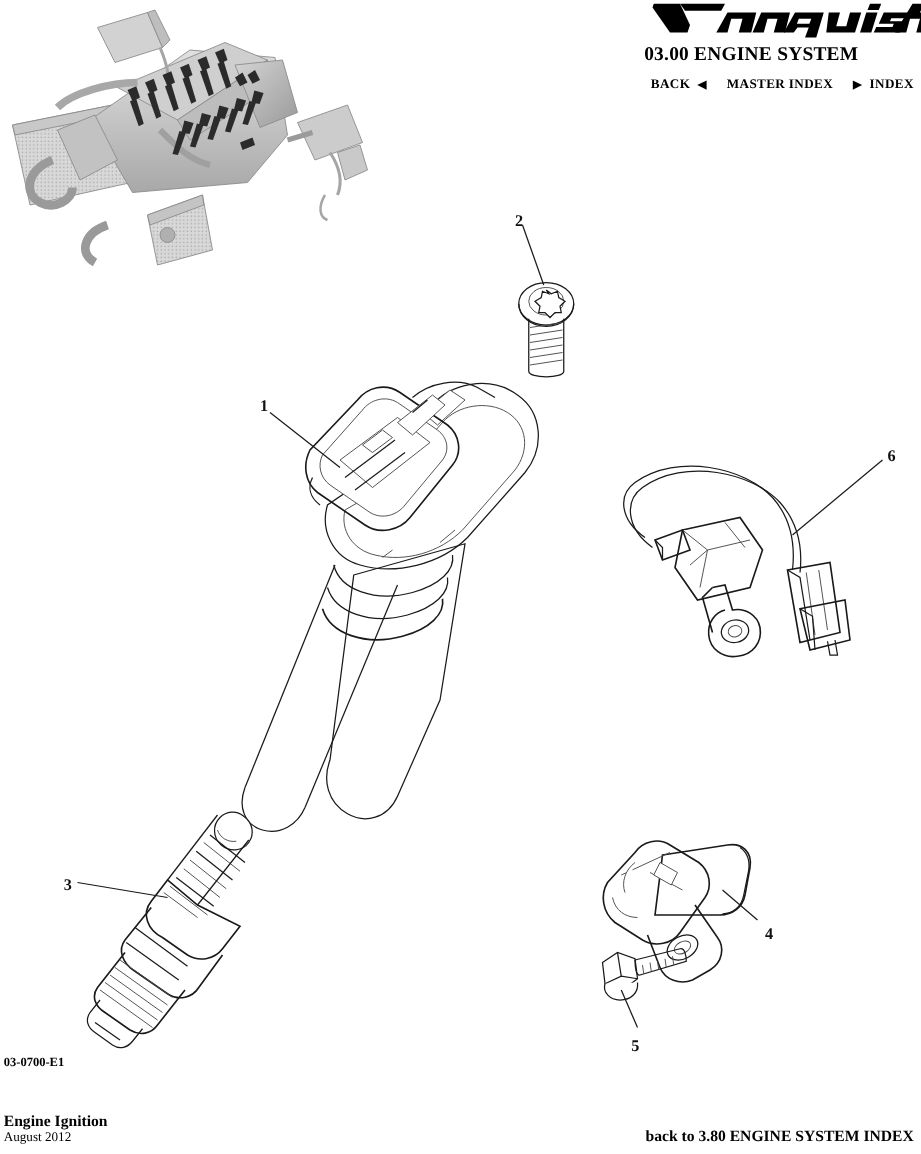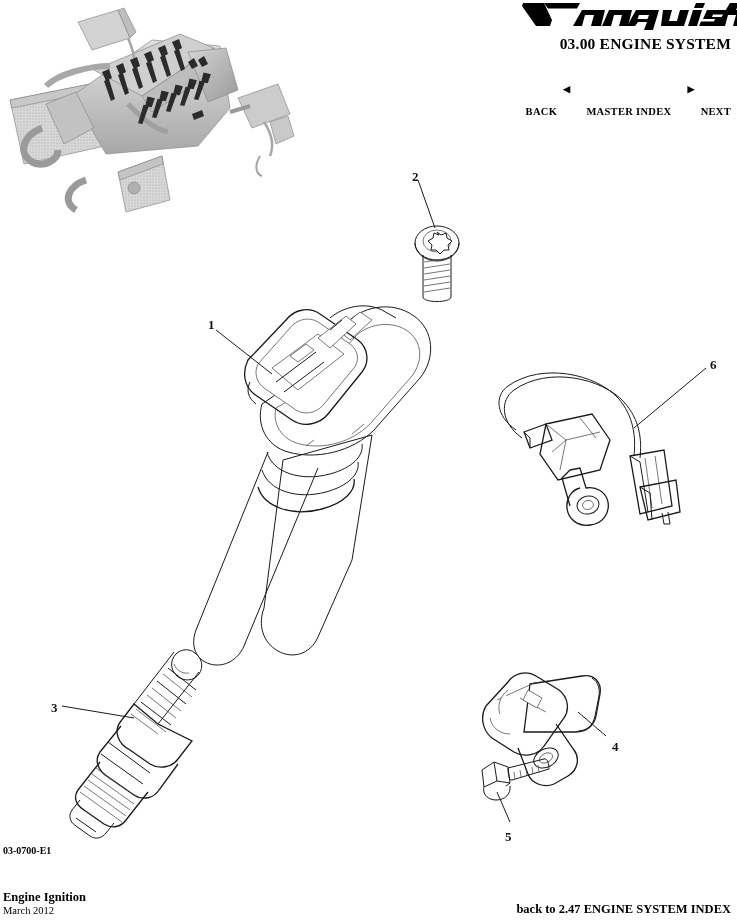--- a/index.html
+++ b/index.html
@@ -5,34 +5,34 @@
   html,body{margin:0;padding:0;}
   body{
     width:737px;height:923px;position:relative;overflow:hidden;
     background:#ffffff;
     font-family:"Liberation Serif",serif;
     color:#000;
   }
   .page{position:absolute;inset:0;}
 
   
-  .header{position:absolute;right:6px;top:0;width:260px;text-align:right;}
+  .header{position:absolute;right:6px;top:0;width:260px;text-align:center;}
   .logo-wrap{height:30px;display:flex;justify-content:flex-end;align-items:flex-start;}
   .logo-wrap svg{display:block;}
   .doc-title{
     font-family:"Liberation Serif",serif;
     font-weight:bold;font-size:15.5px;letter-spacing:.2px;
     margin-top:5px;white-space:nowrap;
   }
   .nav{
     margin-top:9px;display:flex;justify-content:flex-end;align-items:center;
     gap:6px;font-family:"Liberation Serif",serif;
     font-weight:bold;font-size:10.5px;letter-spacing:.3px;white-space:nowrap;
   }
-  .nav a{color:#000;text-decoration:none;margin-top:44px;}
+  .nav a{color:#000;text-decoration:none;}
   .nav .tri{font-size:9px;line-height:1;position:relative;top:-.5px;}
   .nav .gap{display:inline-block;width:4px;}
 
   
   .footer-left{position:absolute;left:3px;bottom:5px;line-height:1.22;}
   .f1{font-family:"Liberation Serif",serif;font-weight:bold;font-size:10px;}
   .f2{font-family:"Liberation Serif",serif;font-weight:bold;font-size:12.5px;margin-top:33px;}
   .f3{font-family:"Liberation Serif",serif;font-size:10.5px;}
   .footer-right{
     position:absolute;right:6px;bottom:6px;
@@ -89,21 +89,21 @@
 
     <div class="doc-title">03.00 ENGINE SYSTEM</div>
 
     <div class="nav">
       <a href="#">BACK</a>
       <span class="tri">◀</span>
       <span class="gap"></span>
       <a href="#">MASTER INDEX</a>
       <span class="gap"></span>
       <span class="tri">▶</span>
-      <a href="#">NEXT</a>
+      <a href="#">INDEX</a>
     </div>
   </div>
 
   <div class="thumb">
     <svg width="300" height="215" viewBox="0 0 300 215">
       <defs>
         <linearGradient id="gmet" x1="0" y1="0" x2="0" y2="1">
           <stop offset="0" stop-color="#e0e0e0"></stop>
             <stop offset="1" stop-color="#a8a8a8"></stop>
         </linearGradient>
@@ -367,20 +367,20 @@
   <div class="callout" style="left:208px;top:317px;">1</div>
   <div class="callout" style="left:412px;top:169px;">2</div>
   <div class="callout" style="left:51px;top:700px;">3</div>
   <div class="callout" style="left:612px;top:739px;">4</div>
   <div class="callout" style="left:505px;top:829px;">5</div>
   <div class="callout" style="left:710px;top:357px;">6</div>
 
   <div class="footer-left">
     <div class="f1">03-0700-E1</div>
     <div class="f2">Engine Ignition</div>
-    <div class="f3">March 2012</div>
+    <div class="f3">August 2012</div>
   </div>
 
   <div class="footer-right">
-    <a href="#">back to 2.47 ENGINE SYSTEM INDEX</a>
+    <a href="#">back to 3.80 ENGINE SYSTEM INDEX</a>
   </div>
 
 </div>
 
 </body></html>

